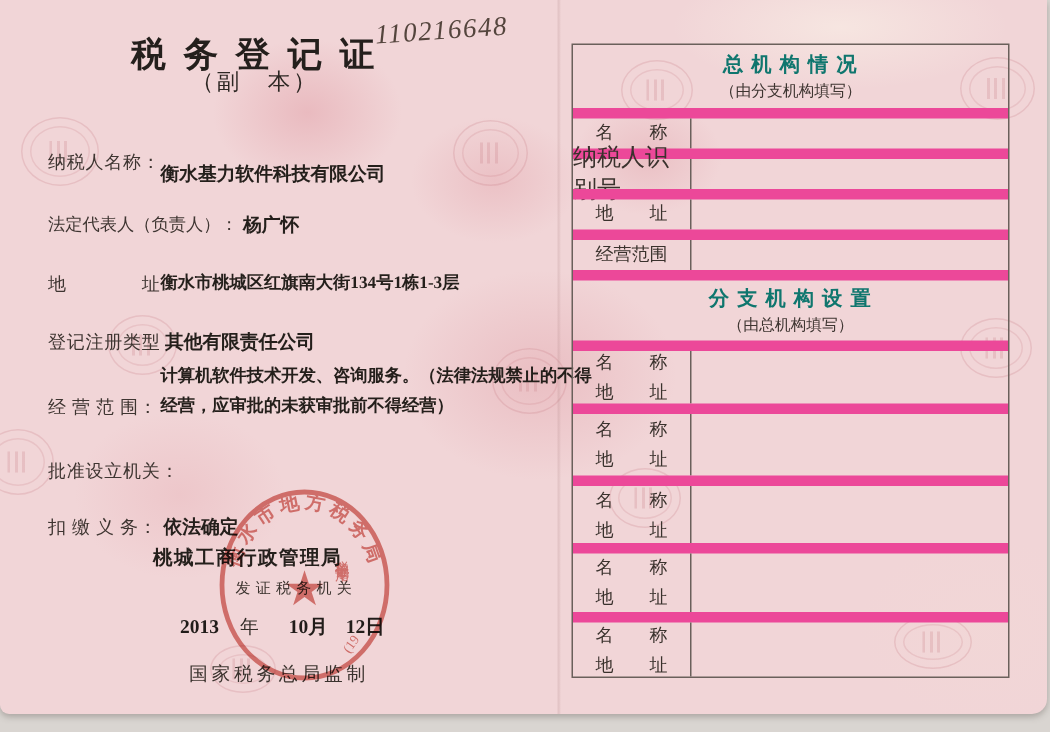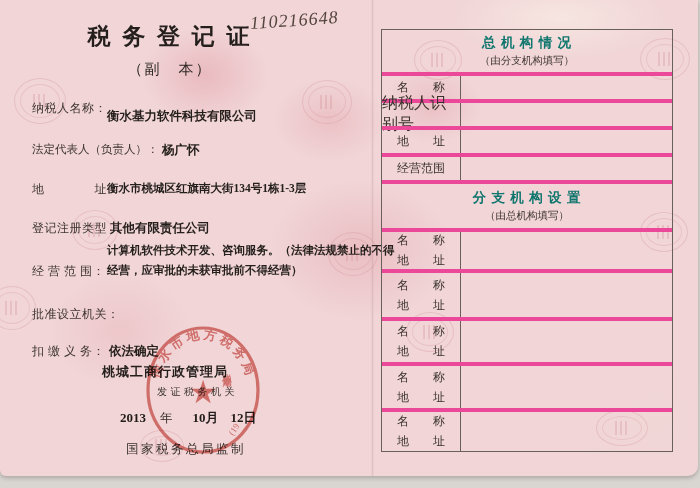--- a/index.html
+++ b/index.html
@@ -27,21 +27,21 @@
                 transform:translate(-50%,-50%);
                 background:repeating-linear-gradient(90deg, rgba(199,124,132,.45) 0 2px, transparent 2px 5px); }
   .fold { position:absolute; left:371px; top:0; width:3px; height:476px;
           background:linear-gradient(90deg, transparent, rgba(170,128,128,.22), transparent); }
 
   
   .title    { position:absolute; left:50px; top:21px; width:240px; text-align:center;
               font-size:23px; font-weight:bold; letter-spacing:3px; color:#241f1c; }
   .hand     { position:absolute; left:250px; top:10px; font-size:18px; font-style:italic;
               letter-spacing:1px; color:#54453d; transform:rotate(-4deg); }
-  .subtitle { position:absolute; left:50px; top:60px; width:240px; text-align:center;
+  .subtitle { position:absolute; left:50px; top:45px; width:240px; text-align:center;
               font-size:15px; letter-spacing:2px; color:#2d2723; }
   .serial   { position:absolute; left:111px; top:81px; font-size:12.5px; color:#352e29; }
   .serial .sub { font-size:9px; position:relative; top:4px; margin-right:6px; }
   .serial .num { font-weight:bold; font-size:13px; margin-left:8px; letter-spacing:.5px; color:#211c19; }
   .serial .suf { margin-left:14px; }
 
   .lbl { position:absolute; font-size:12px; letter-spacing:.5px; color:#3e3531; }
   .val { position:absolute; font-size:12.5px; font-weight:bold; color:#241f1b; }
   .small { font-size:11.5px; letter-spacing:0; }
 
@@ -53,21 +53,21 @@
   .dateline .gap1{ margin-left:14px; } .dateline .gap2{ margin-left:20px; } .dateline .gap3{ margin-left:12px; }
   .footer { position:absolute; left:126px; top:441px; font-size:12.5px; letter-spacing:2.5px; color:#3a322d; }
 
   
   .seal { position:absolute; left:138px; top:324px; width:130px; height:138px;
           mix-blend-mode:multiply; opacity:.62; }
 
   
   .rtable { position:absolute; left:381px; top:29px; width:292px; height:423px;
             border:1px solid #6a605b; display:flex; flex-direction:column; }
-  .trow, .thead, .tblock { border-top:4px solid #ec4899; display:flex; }
+  .trow, .thead, .tblock { border-top:7px solid #ec4899; display:flex; }
   .rtable > :first-child { border-top:none; }
   .thead { flex-direction:column; align-items:center; justify-content:center; }
   .thead .t1 { font-size:13.5px; font-weight:bold; letter-spacing:1px; color:#0f766e; }
   .thead .t2 { font-size:10.5px; color:#3e3531; margin-top:2px; }
   .tlabel { width:79px; border-right:1px solid #6a605b; display:flex; align-items:center;
             justify-content:center; font-size:12px; color:#3a322d; }
   .tlabel.mid { font-size:16px; letter-spacing:0;font-family:Liberation Mono, monospace; }
   .tlabel.two { flex-direction:column; justify-content:center; gap:3px; line-height:17px; }
   .tval { flex:1; }
 

